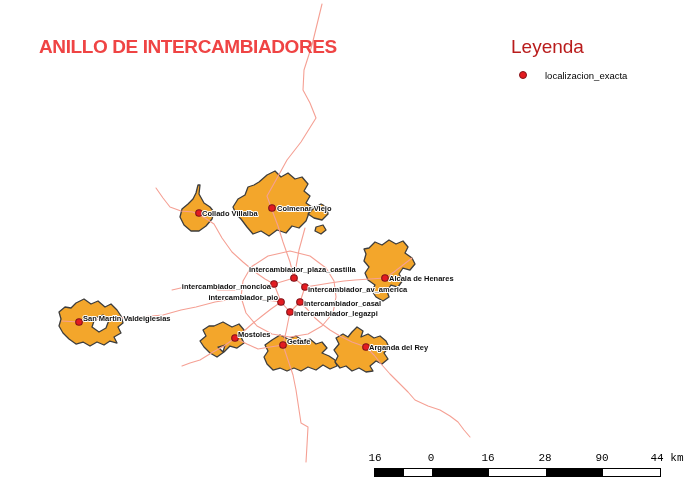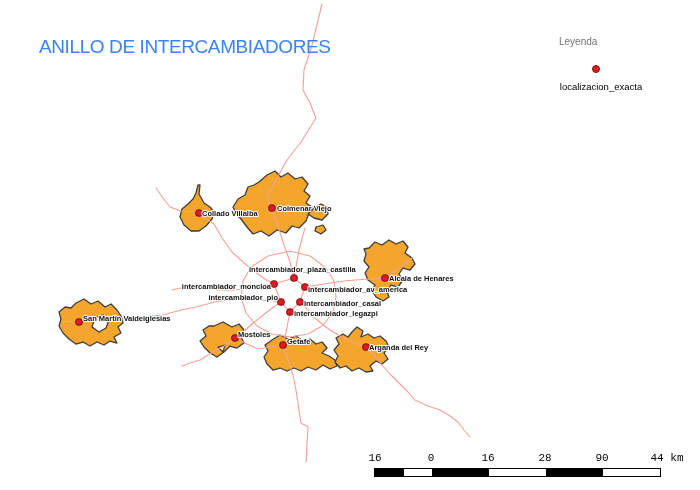--- a/index.html
+++ b/index.html
@@ -18,27 +18,28 @@
   .maplabel {
     font-family: "Liberation Sans", sans-serif;
     font-size: 7.5px; font-weight: 700;
     fill: #111111;
     stroke: #ffffff; stroke-width: 2px;
     paint-order: stroke; stroke-linejoin: round;
   }
 
   #page-title {
     position: absolute; left: 39px; top: 36px;
-    font-size: 19px; letter-spacing: -0.4px; color: #3b82f6;
+    font-size: 19px; letter-spacing: -0.4px; color: #ef4444;
     white-space: nowrap;
+    font-weight: bold;
   }
 
   #legend { position: absolute; left: 511px; top: 36px; width: 180px; }
-  #legend .legend-title { font-size: 10px; color: #737373; margin-bottom: 10px; margin-left: 48px; }
-  .legend-row { display: flex; align-items: center; margin-bottom: 10px; height: 14px; flex-direction: column; }
+  #legend .legend-title { font-size: 19px; color: #b91c1c; margin-bottom: 10px; }
+  .legend-row { display: flex; align-items: center; margin-bottom: 10px; height: 14px; }
   .legend-sym { width: 24px; display: flex; align-items: center; justify-content: center; margin-right: 10px; flex: 0 0 24px; }
   .legend-label { font-size: 9.5px; color: #000; white-space: nowrap; }
   .sym-dot { width: 6px; height: 6px; border-radius: 50%; background: #E31B20; border: 1px solid #83141a; }
   .sym-line { width: 22px; height: 0; border-top: 1.6px solid #F5A094; }
   .sym-rect { width: 22px; height: 11px; background: #F3A62B; border: 1.4px solid #3d3d3d; }
 
   #scalebar { position: absolute; left: 373px; top: 452px; width: 310px; height: 30px; }
   .sb-labels { position: relative; height: 13px; font-size: 11px; color: #000; }
   .sb-labels span { position: absolute; transform: translateX(-50%); white-space: nowrap; font-family: Liberation Mono, monospace; }
   .sb-bar {

